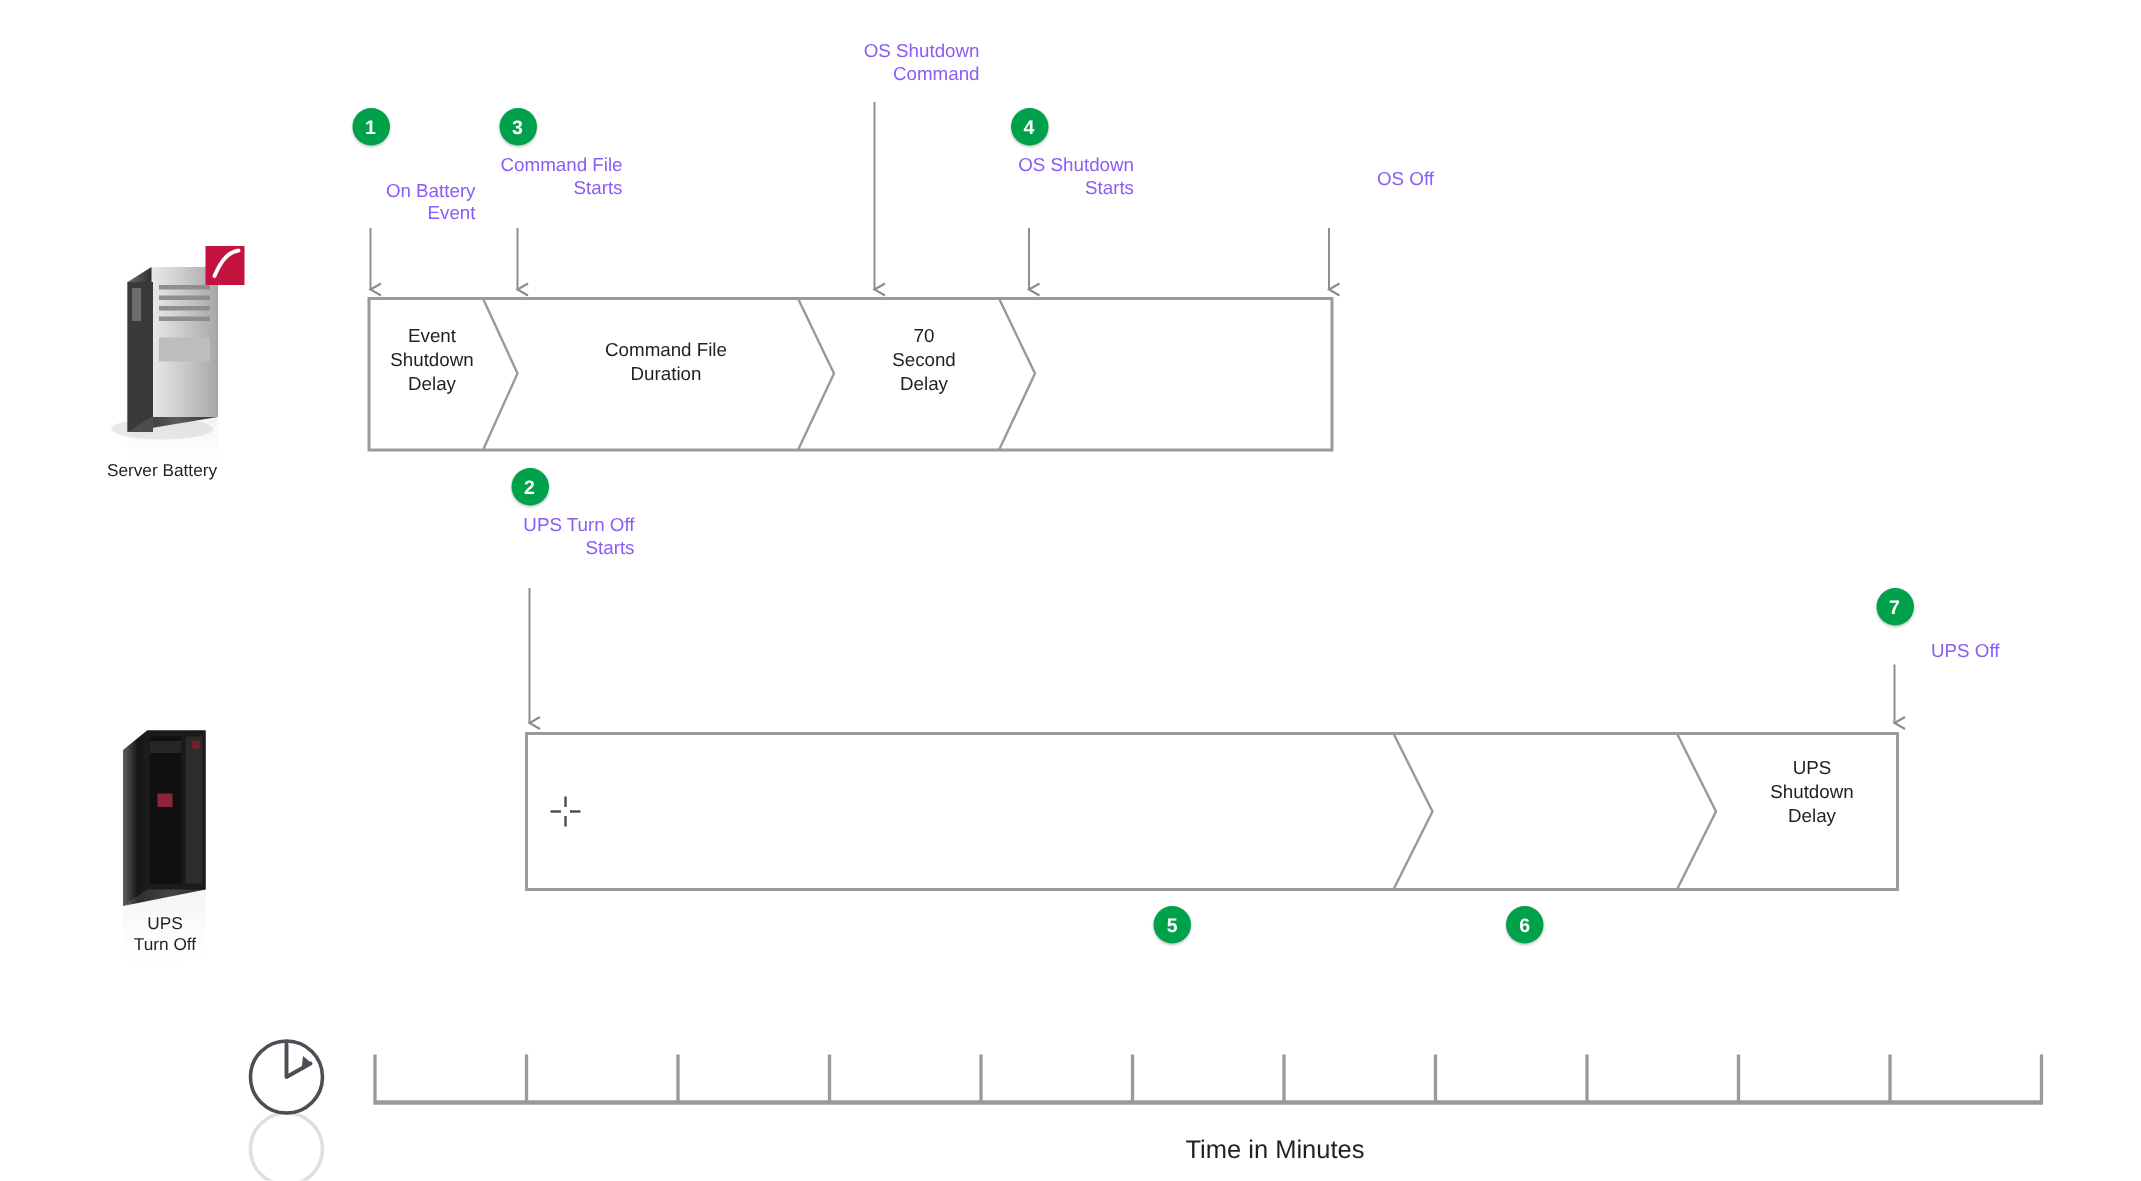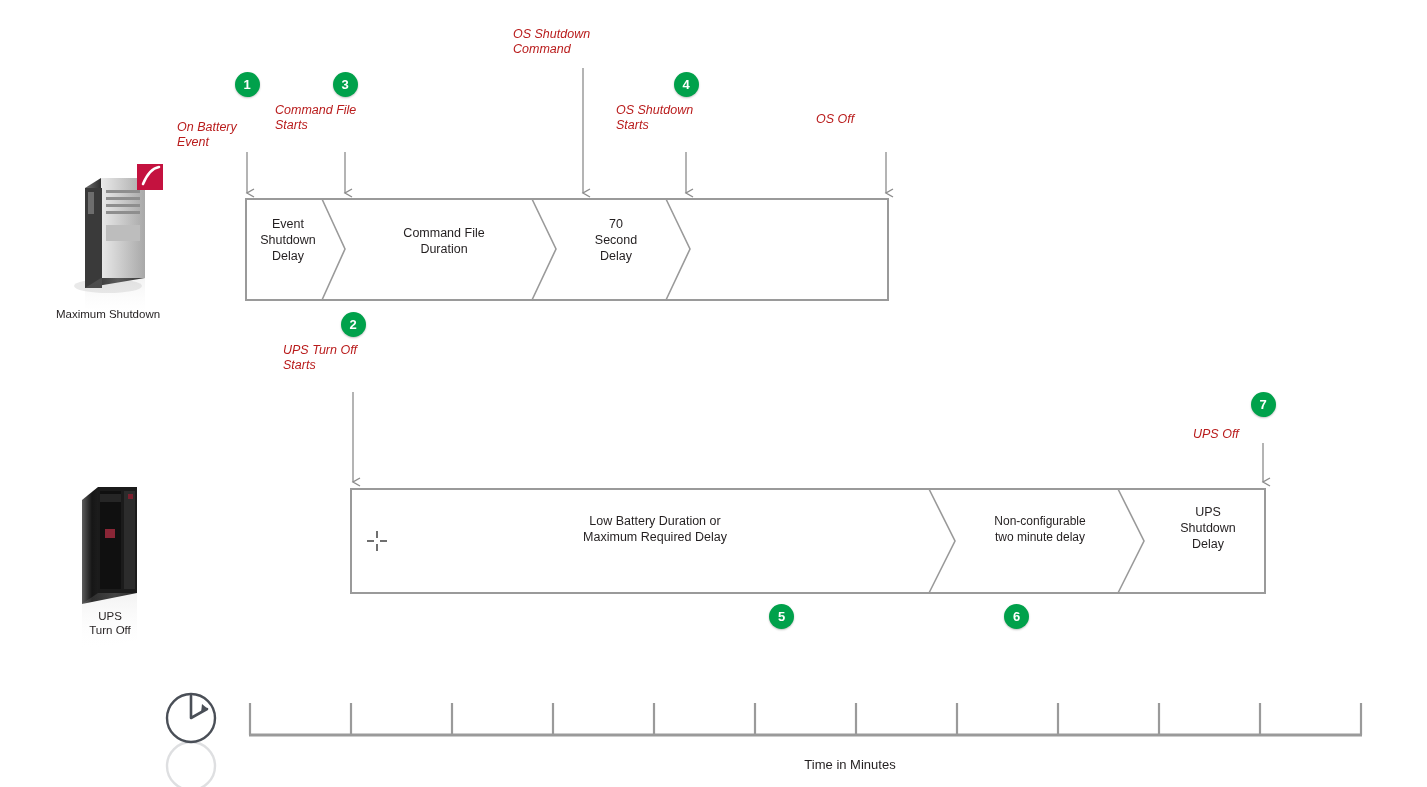--- a/index.html
+++ b/index.html
@@ -2,24 +2,24 @@
 <html><head>
 <meta charset="utf-8">
 <style>
   html,body{margin:0;padding:0;background:#ffffff;}
   body{width:1427px;height:787px;position:relative;overflow:hidden;
        font-family:"Liberation Sans","DejaVu Sans",sans-serif;color:#1a1a1a;}
   .stage{position:absolute;left:0;top:0;width:1427px;height:787px;}
   .abs{position:absolute;}
 
   
-  .lbl{font-size:12.5px;line-height:15px;text-align:left;color:#b91c1c;white-space:pre-line;font-style:italic;}
+  .lbl{font-size:12.5px;line-height:15px;text-align:right;color:#8b5cf6;white-space:pre-line;}
   .cap{font-size:11.5px;line-height:14px;text-align:center;color:#231f20;white-space:pre-line;}
   .segtxt{font-size:12.5px;line-height:16px;text-align:center;color:#231f20;white-space:pre-line;}
-  .axis-title{font-size:13px;color:#231f20;text-align:center;}
+  .axis-title{font-size:17px;color:#231f20;text-align:center;}
 
   
   .badge{width:25px;height:25px;border-radius:50%;background:#00a14b;color:#fff;
          font-size:13px;font-weight:bold;display:flex;align-items:center;justify-content:center;
          box-shadow:0 1px 2px rgba(0,0,0,.25);}
 
   
   svg.layer{position:absolute;left:0;top:0;width:1427px;height:787px;overflow:visible;}
 </style>
 </head>
@@ -150,21 +150,21 @@
         <line x1="856" y1="703" x2="856" y2="735"></line>
         <line x1="957" y1="703" x2="957" y2="735"></line>
         <line x1="1058" y1="703" x2="1058" y2="735"></line>
         <line x1="1159" y1="703" x2="1159" y2="735"></line>
         <line x1="1260" y1="703" x2="1260" y2="735"></line>
         <line x1="1361" y1="703" x2="1361" y2="735"></line>
       </g>
     </g>
   </svg>
 
-  <div class="abs cap" style="left:38px;top:307px;width:140px;">Maximum Shutdown</div>
+  <div class="abs cap" style="left:38px;top:307px;width:140px;">Server Battery</div>
 
   <div class="abs cap" style="left:60px;top:609px;width:100px;">UPS
 Turn Off</div>
 
   <div class="abs" style="left:177px;top:72px;width:140px;">
     <div class="badge" style="margin:0 auto;">1</div>
     <div class="lbl" style="margin-top:23px;">On Battery
 Event</div>
   </div>
 
@@ -203,24 +203,20 @@
     <div class="badge" style="margin:0 auto;">2</div>
     <div class="lbl" style="margin-top:6px;">UPS Turn Off
 Starts</div>
   </div>
 
   <div class="abs" style="left:1193px;top:392px;width:140px;">
     <div class="badge" style="margin:0 auto;">7</div>
     <div class="lbl" style="margin-top:10px;">UPS Off</div>
   </div>
 
-  <div class="abs segtxt" style="left:450px;top:513px;width:410px;">Low Battery Duration or
-Maximum Required Delay</div>
-  <div class="abs segtxt" style="left:960px;top:513px;width:160px;font-size:12px;">Non-configurable
-two minute delay</div>
   <div class="abs segtxt" style="left:1158px;top:504px;width:100px;">UPS
 Shutdown
 Delay</div>
 
   <div class="abs badge" style="left:769px;top:604px;">5</div>
   <div class="abs badge" style="left:1004px;top:604px;">6</div>
 
   <div class="abs axis-title" style="left:705px;top:757px;width:290px;">Time in Minutes</div>
 
 </div>

